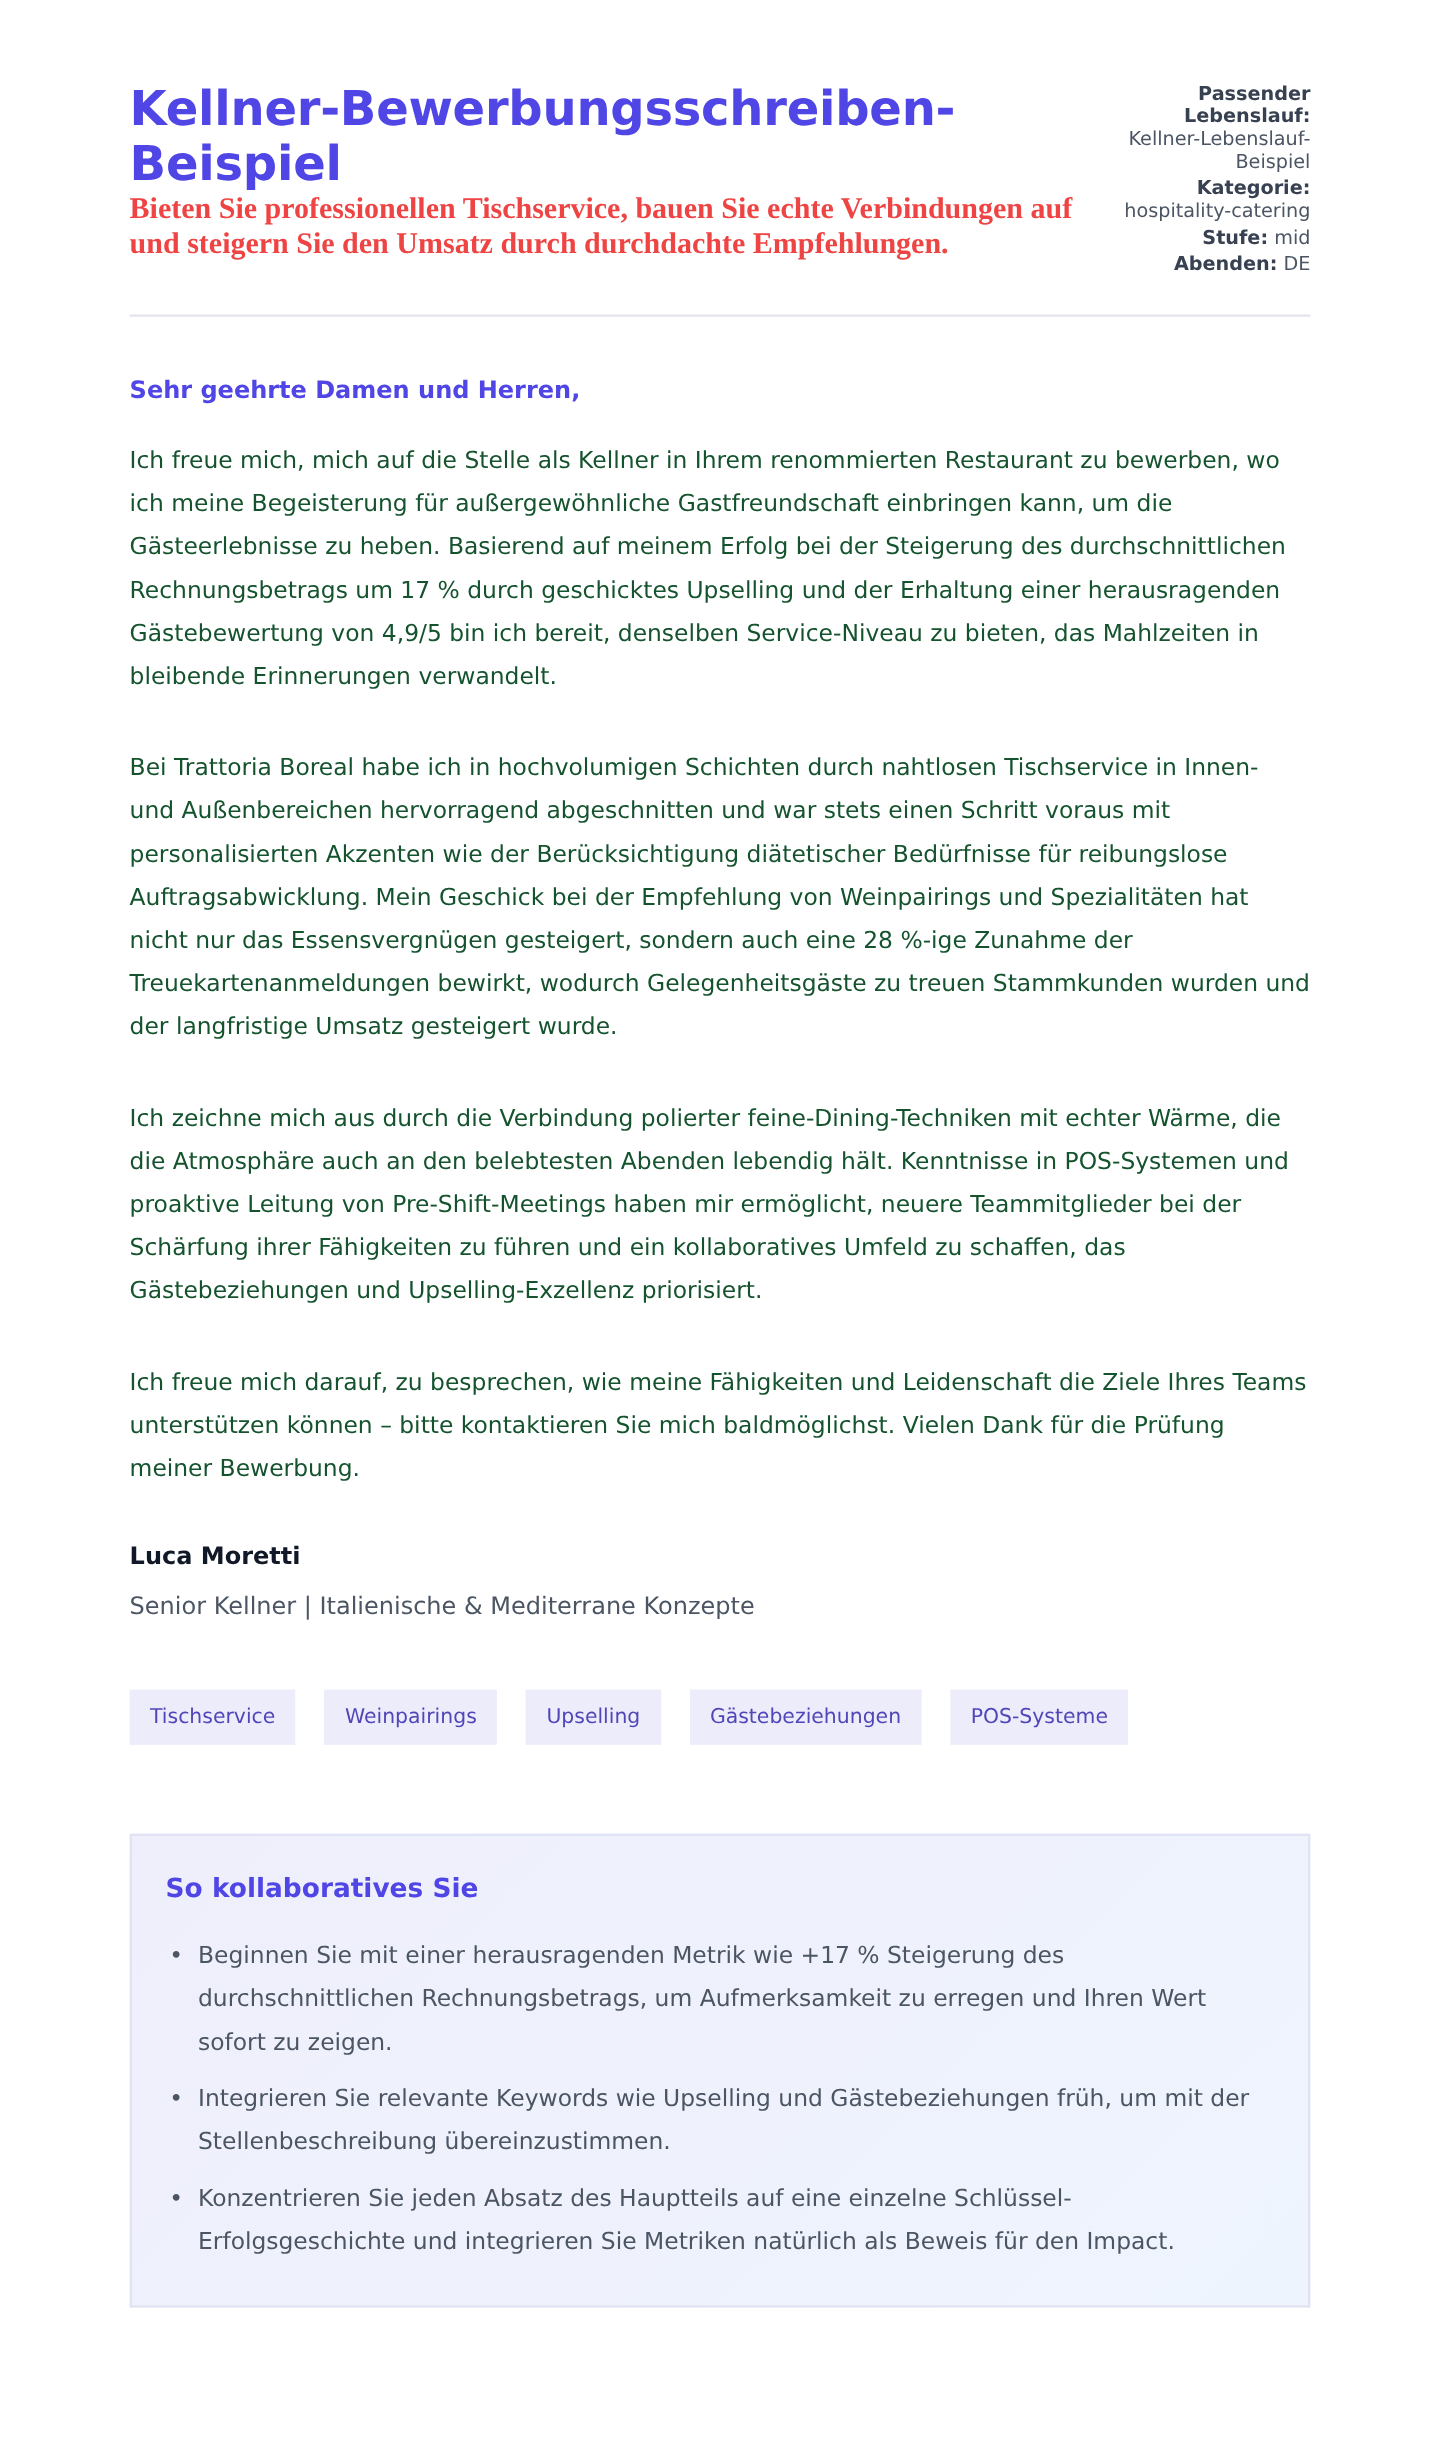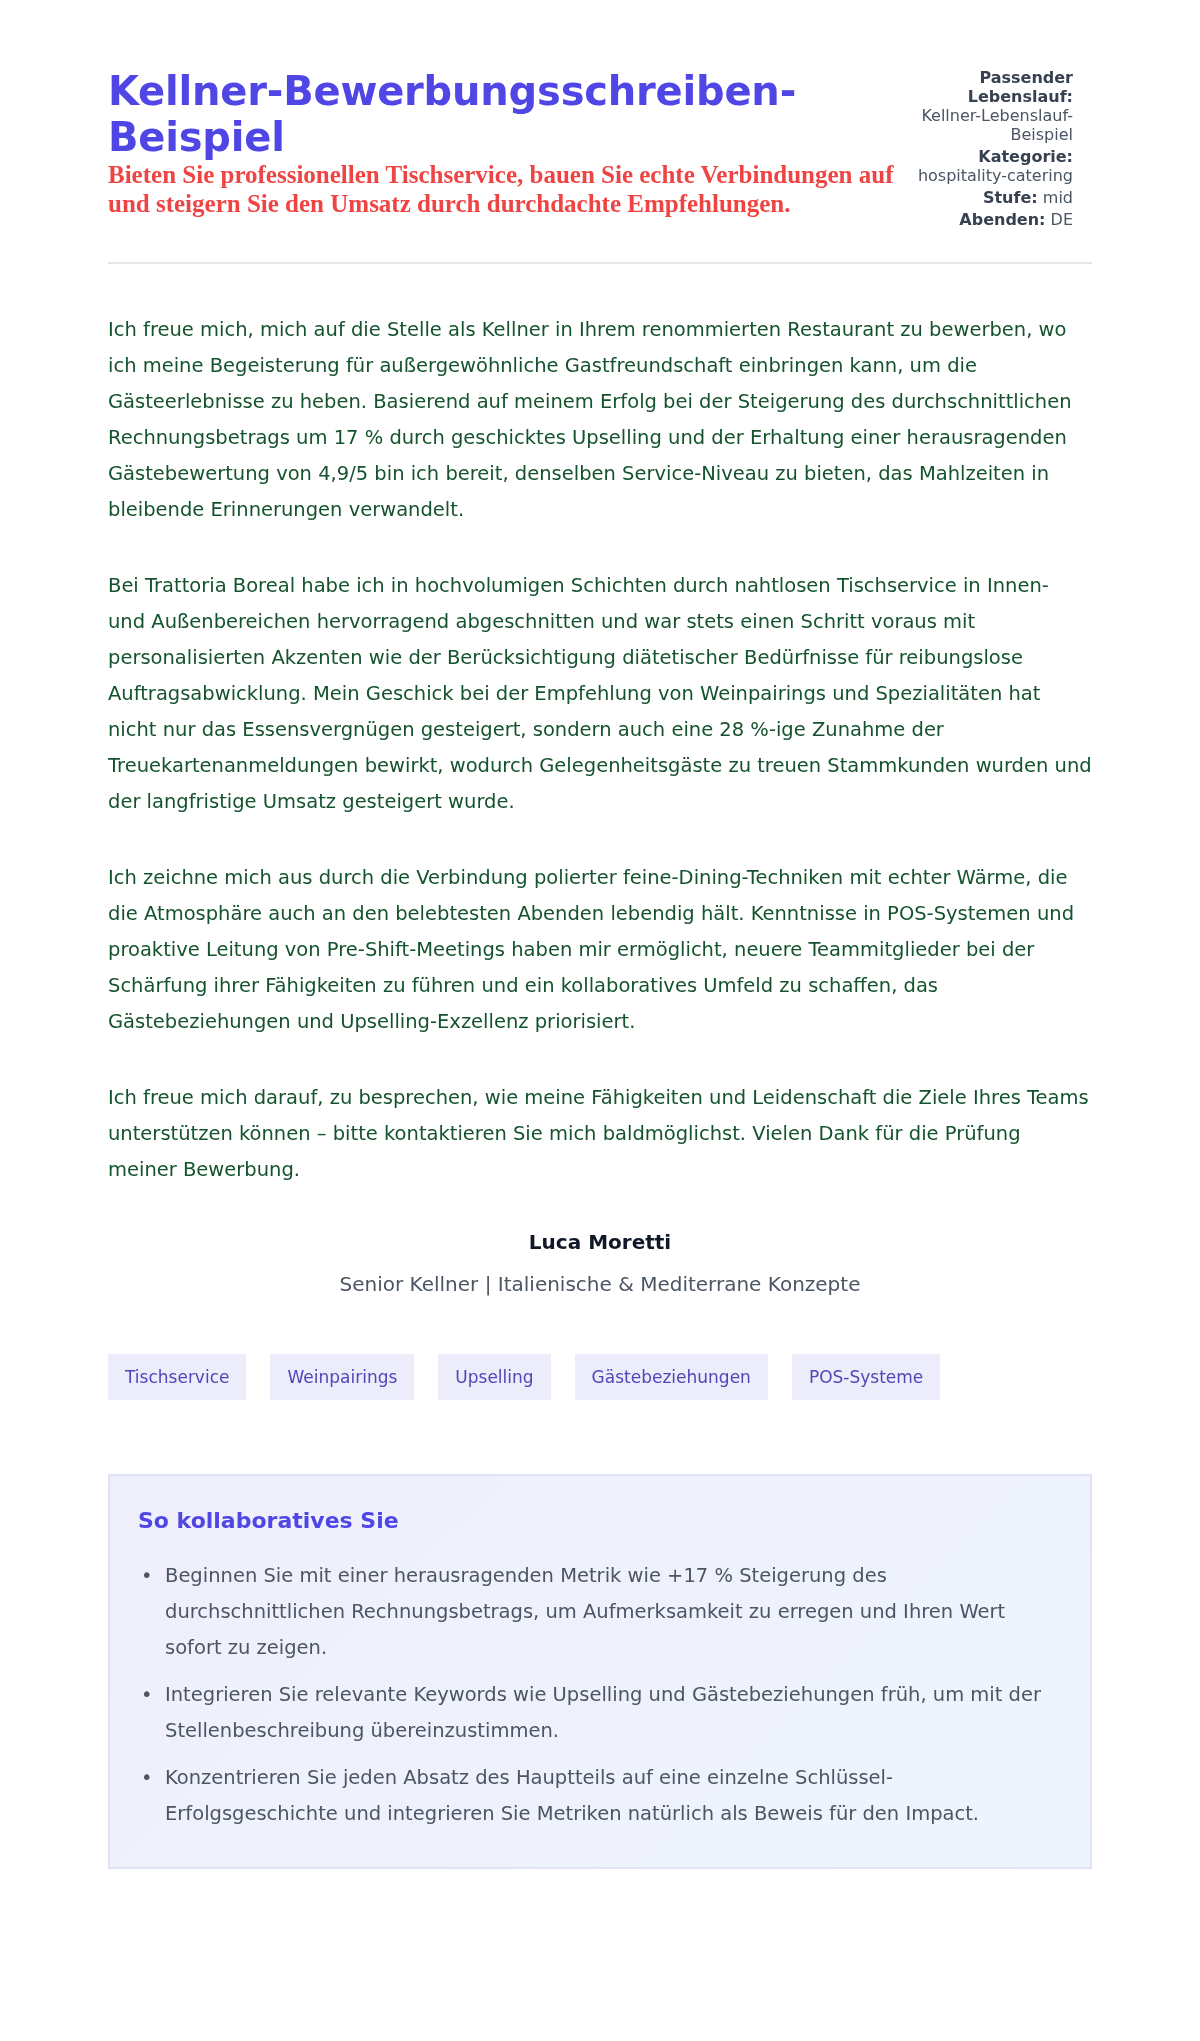--- a/index.html
+++ b/index.html
@@ -1,33 +1,33 @@
 <!DOCTYPE html>
 <html><head>
 <meta charset="utf-8">
 <style>
   * { box-sizing: border-box; margin: 0; padding: 0; }
   html, body { width: 1200px; background: #ffffff; }
   body { font-family: "DejaVu Sans", sans-serif; color: #1f2937; }
   .page { width: 1200px; padding: 68px 108px 60px 108px; }
 
-  .header { display: flex; justify-content: flex-start; align-items: flex-start; padding-bottom: 30px; border-bottom: 2px solid #e5e7eb; }
+  .header { display: flex; justify-content: space-between; align-items: flex-start; padding-bottom: 30px; border-bottom: 2px solid #e5e7eb; }
   .header-left { width: 790px; }
   .title { font-size: 40px; line-height: 46px; font-weight: bold; color: #4f46e5; letter-spacing: -0.2px; }
   .subtitle { font-size: 25px; line-height: 29px; font-weight: bold; color: #ef4444; margin-top: 0px; font-family: Liberation Serif, serif; }
 
   .meta { width: 175px; text-align: right; font-size: 16px; line-height: 19px; color: #4b5563; }
   .meta-row { margin-bottom: 3px; }
   .meta-label { font-weight: bold; color: #374151; }
 
   .letter { padding-top: 48px; }
   .salutation { font-size: 20px; line-height: 26px; font-weight: bold; color: #4f46e5; margin-bottom: 28px; }
   .para { font-size: 19.5px; line-height: 36px; color: #14532d; margin-bottom: 40px; }
 
-  .signature { margin-top: 34px; text-align: center; }
+  .signature { margin-top: 34px; }
   .sig-name { font-size: 20px; line-height: 28px; font-weight: bold; color: #111827; }
   .sig-title { font-size: 20px; line-height: 28px; color: #4b5563; margin-top: 14px; }
 
   .tags { display: flex; gap: 24px; margin-top: 56px; }
   .tag { background: #ececfb; color: #5046b8; font-size: 17px; height: 46px; line-height: 46px; padding: 0 17px; }
 
   .tips { margin-top: 74px; border: 2px solid #dfe3f3; background: linear-gradient(135deg, #efeffc 0%, #eef4fd 100%); padding: 30px 28px 24px 28px; }
   .tips-title { font-size: 22px; line-height: 30px; font-weight: bold; color: #4f46e5; margin-bottom: 22px; }
   .tips-list { list-style: none; }
   .tips-item { position: relative; padding-left: 27px; font-size: 19.5px; line-height: 36px; color: #4b5563; margin-bottom: 11px; }
@@ -57,20 +57,21 @@
         <span class="meta-value">mid</span>
       </div>
       <div class="meta-row">
         <span class="meta-label">Abenden:</span>
         <span class="meta-value">DE</span>
       </div>
     </div>
   </header>
 
   <main class="letter">
+    <p class="salutation">Sehr geehrte Damen und Herren,</p>
     <p class="para">Ich freue mich, mich auf die Stelle als Kellner in Ihrem renommierten Restaurant zu bewerben, wo ich meine Begeisterung für außergewöhnliche Gastfreundschaft einbringen kann, um die Gästeerlebnisse zu heben. Basierend auf meinem Erfolg bei der Steigerung des durchschnittlichen Rechnungsbetrags um 17 % durch geschicktes Upselling und der Erhaltung einer herausragenden Gästebewertung von 4,9/5 bin ich bereit, denselben Service-Niveau zu bieten, das Mahlzeiten in bleibende Erinnerungen verwandelt.</p>
     <p class="para">Bei Trattoria Boreal habe ich in hochvolumigen Schichten durch nahtlosen Tischservice in Innen- und Außenbereichen hervorragend abgeschnitten und war stets einen Schritt voraus mit personalisierten Akzenten wie der Berücksichtigung diätetischer Bedürfnisse für reibungslose Auftragsabwicklung. Mein Geschick bei der Empfehlung von Weinpairings und Spezialitäten hat nicht nur das Essensvergnügen gesteigert, sondern auch eine 28 %-ige Zunahme der Treuekartenanmeldungen bewirkt, wodurch Gelegenheitsgäste zu treuen Stammkunden wurden und der langfristige Umsatz gesteigert wurde.</p>
     <p class="para">Ich zeichne mich aus durch die Verbindung polierter feine-Dining-Techniken mit echter Wärme, die die Atmosphäre auch an den belebtesten Abenden lebendig hält. Kenntnisse in POS-Systemen und proaktive Leitung von Pre-Shift-Meetings haben mir ermöglicht, neuere Teammitglieder bei der Schärfung ihrer Fähigkeiten zu führen und ein kollaboratives Umfeld zu schaffen, das Gästebeziehungen und Upselling-Exzellenz priorisiert.</p>
     <p class="para">Ich freue mich darauf, zu besprechen, wie meine Fähigkeiten und Leidenschaft die Ziele Ihres Teams unterstützen können – bitte kontaktieren Sie mich baldmöglichst. Vielen Dank für die Prüfung meiner Bewerbung.</p>
 
     <div class="signature">
       <div class="sig-name">Luca Moretti</div>
       <div class="sig-title">Senior Kellner | Italienische &amp; Mediterrane Konzepte</div>
     </div>
 

